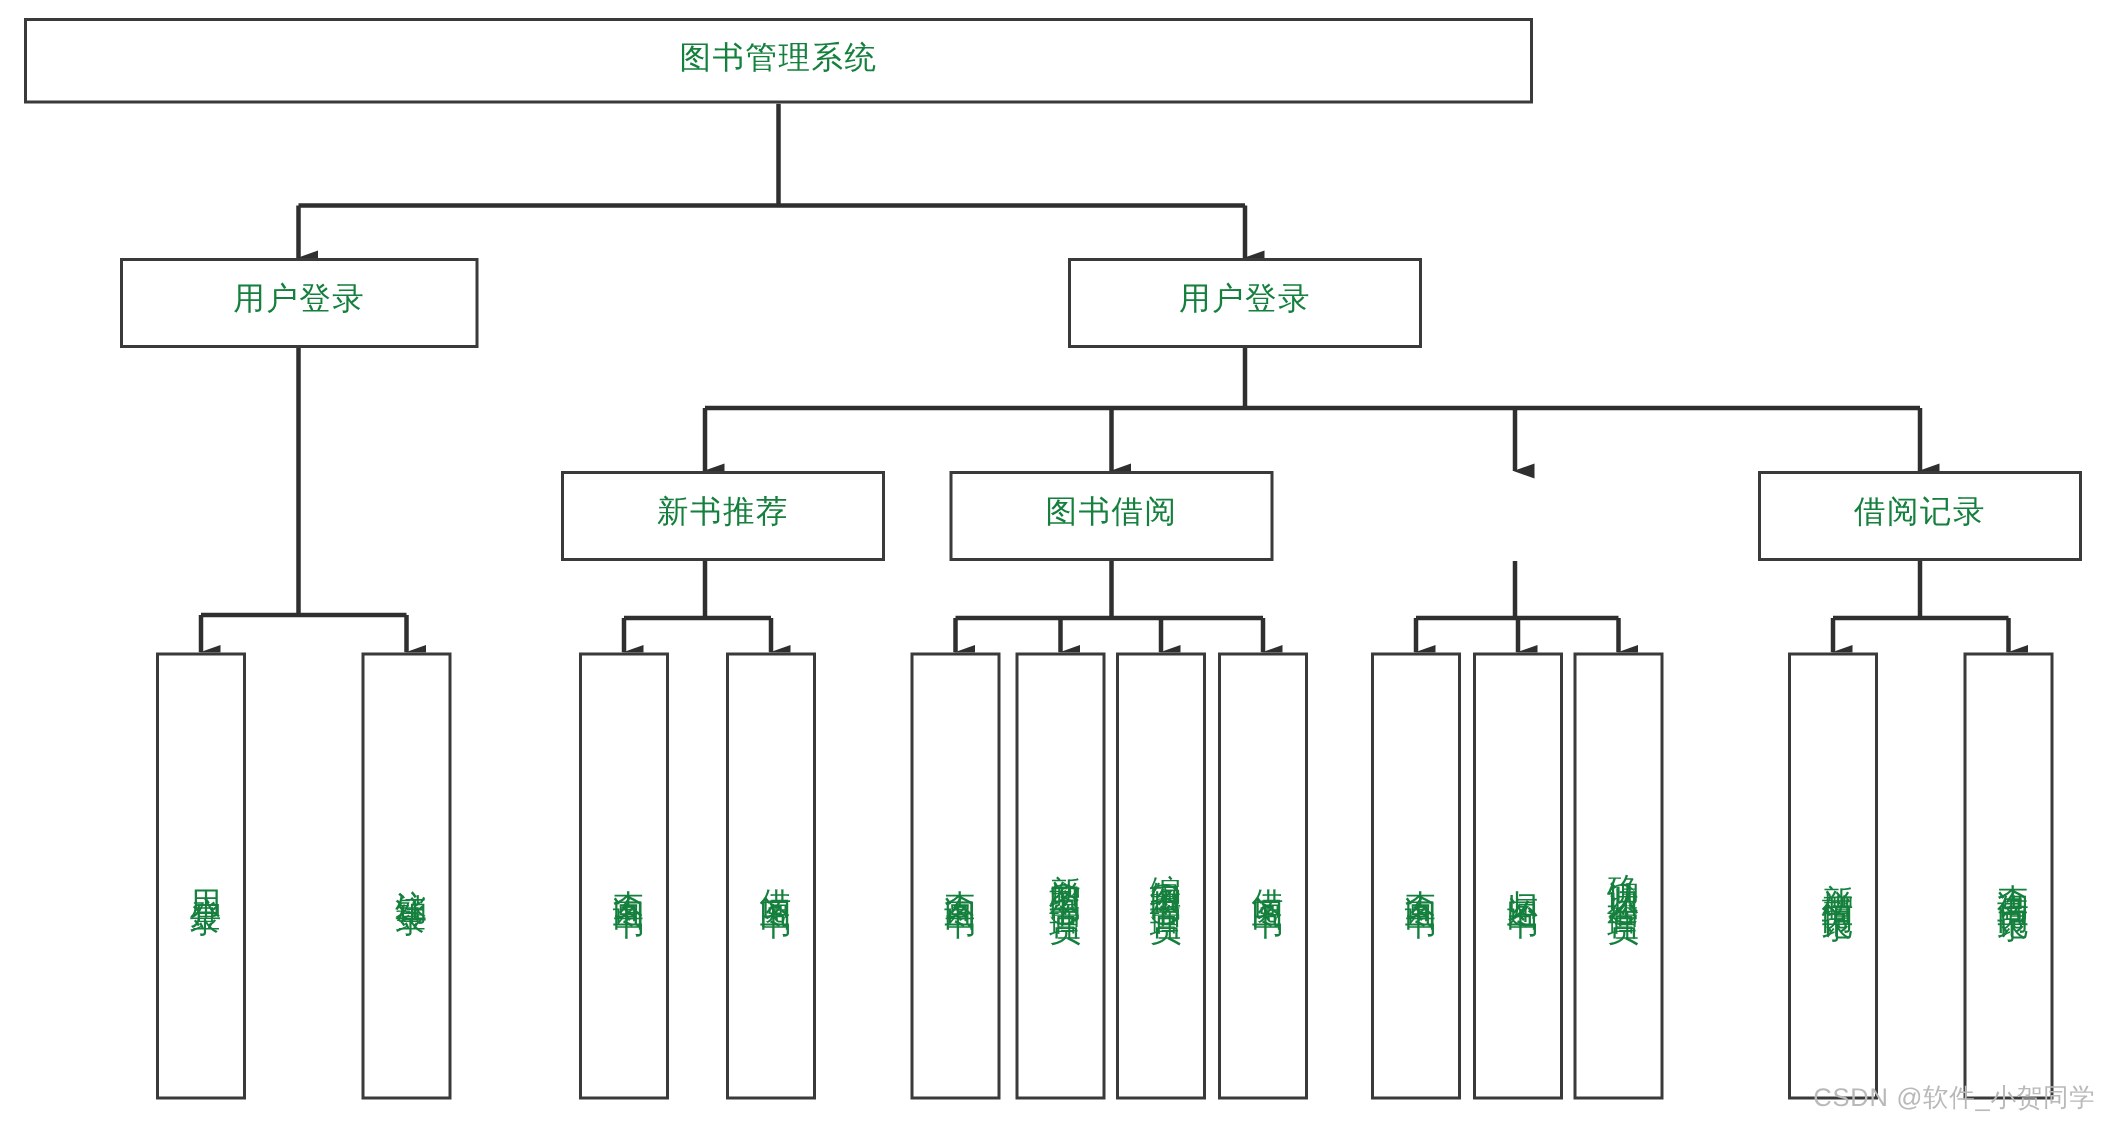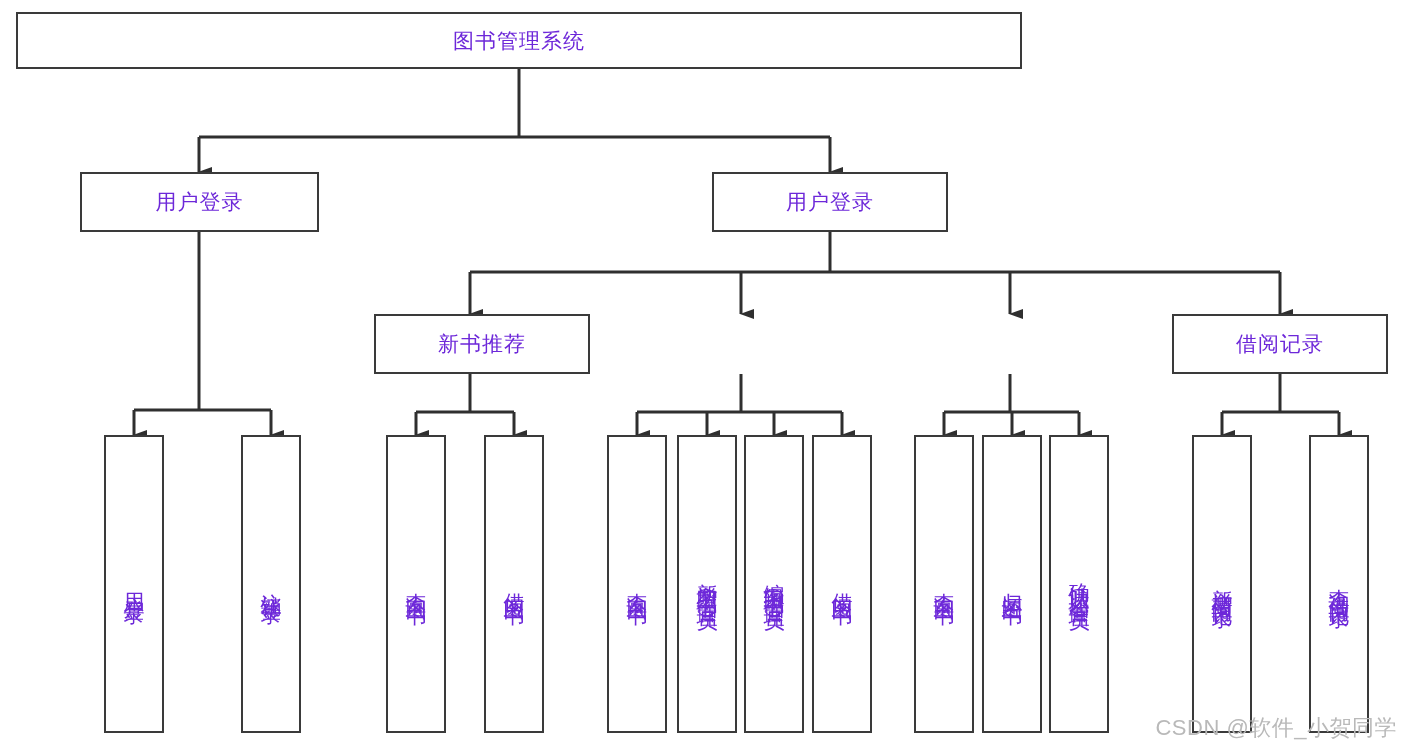--- a/index.html
+++ b/index.html
@@ -27,41 +27,42 @@
     height: 747px;
   }
   .node-box {
     position: absolute;
     box-sizing: border-box;
     border: 2px solid #3a3a3a;
     background: #ffffff;
     display: flex;
     align-items: center;
     justify-content: center;
-    color: #6d28d9;
+    color: #15803d;
+    font-family: Liberation Mono, monospace;
   }
   .node-h {
     font-size: 21px;
     line-height: 1.1;
     letter-spacing: 1px;
     white-space: nowrap;
   }
   .node-v {
     writing-mode: vertical-rl;
     text-orientation: upright;
     font-size: 21px;
     letter-spacing: 4px;
     line-height: 1.05;
     white-space: nowrap;
   }
   .watermark {
     position: absolute;
     right: 8px;
     bottom: 4px;
-    font-size: 22px;
+    font-size: 17px;
     color: #b9b9b9;
     letter-spacing: 0.5px;
     white-space: nowrap;
     pointer-events: none;
   }
 </style>
 </head>
 <body>
 
 <div id="diagram-root">
@@ -116,20 +117,23 @@
   <div class="node-box" style="left: 80px; top: 172px; width: 239px; height: 60px;">
     <span class="node-h">用户登录</span>
   </div>
   <div class="node-box" style="left: 712px; top: 172px; width: 236px; height: 60px;">
     <span class="node-h">用户登录</span>
   </div>
 
   <div class="node-box" style="left: 374px; top: 314px; width: 216px; height: 60px;">
     <span class="node-h">新书推荐</span>
   </div>
+  <div class="node-box" style="left: 633px; top: 314px; width: 216px; height: 60px;">
+    <span class="node-h">图书借阅</span>
+  </div>
   <div class="node-box" style="left: 1172px; top: 314px; width: 216px; height: 60px;">
     <span class="node-h">借阅记录</span>
   </div>
 
   <div class="node-box" style="left: 104px; top: 435px; width: 60px; height: 298px;">
     <span class="node-v">用户登录</span>
   </div>
   <div class="node-box" style="left: 241px; top: 435px; width: 60px; height: 298px;">
     <span class="node-v">注销登录</span>
   </div>

